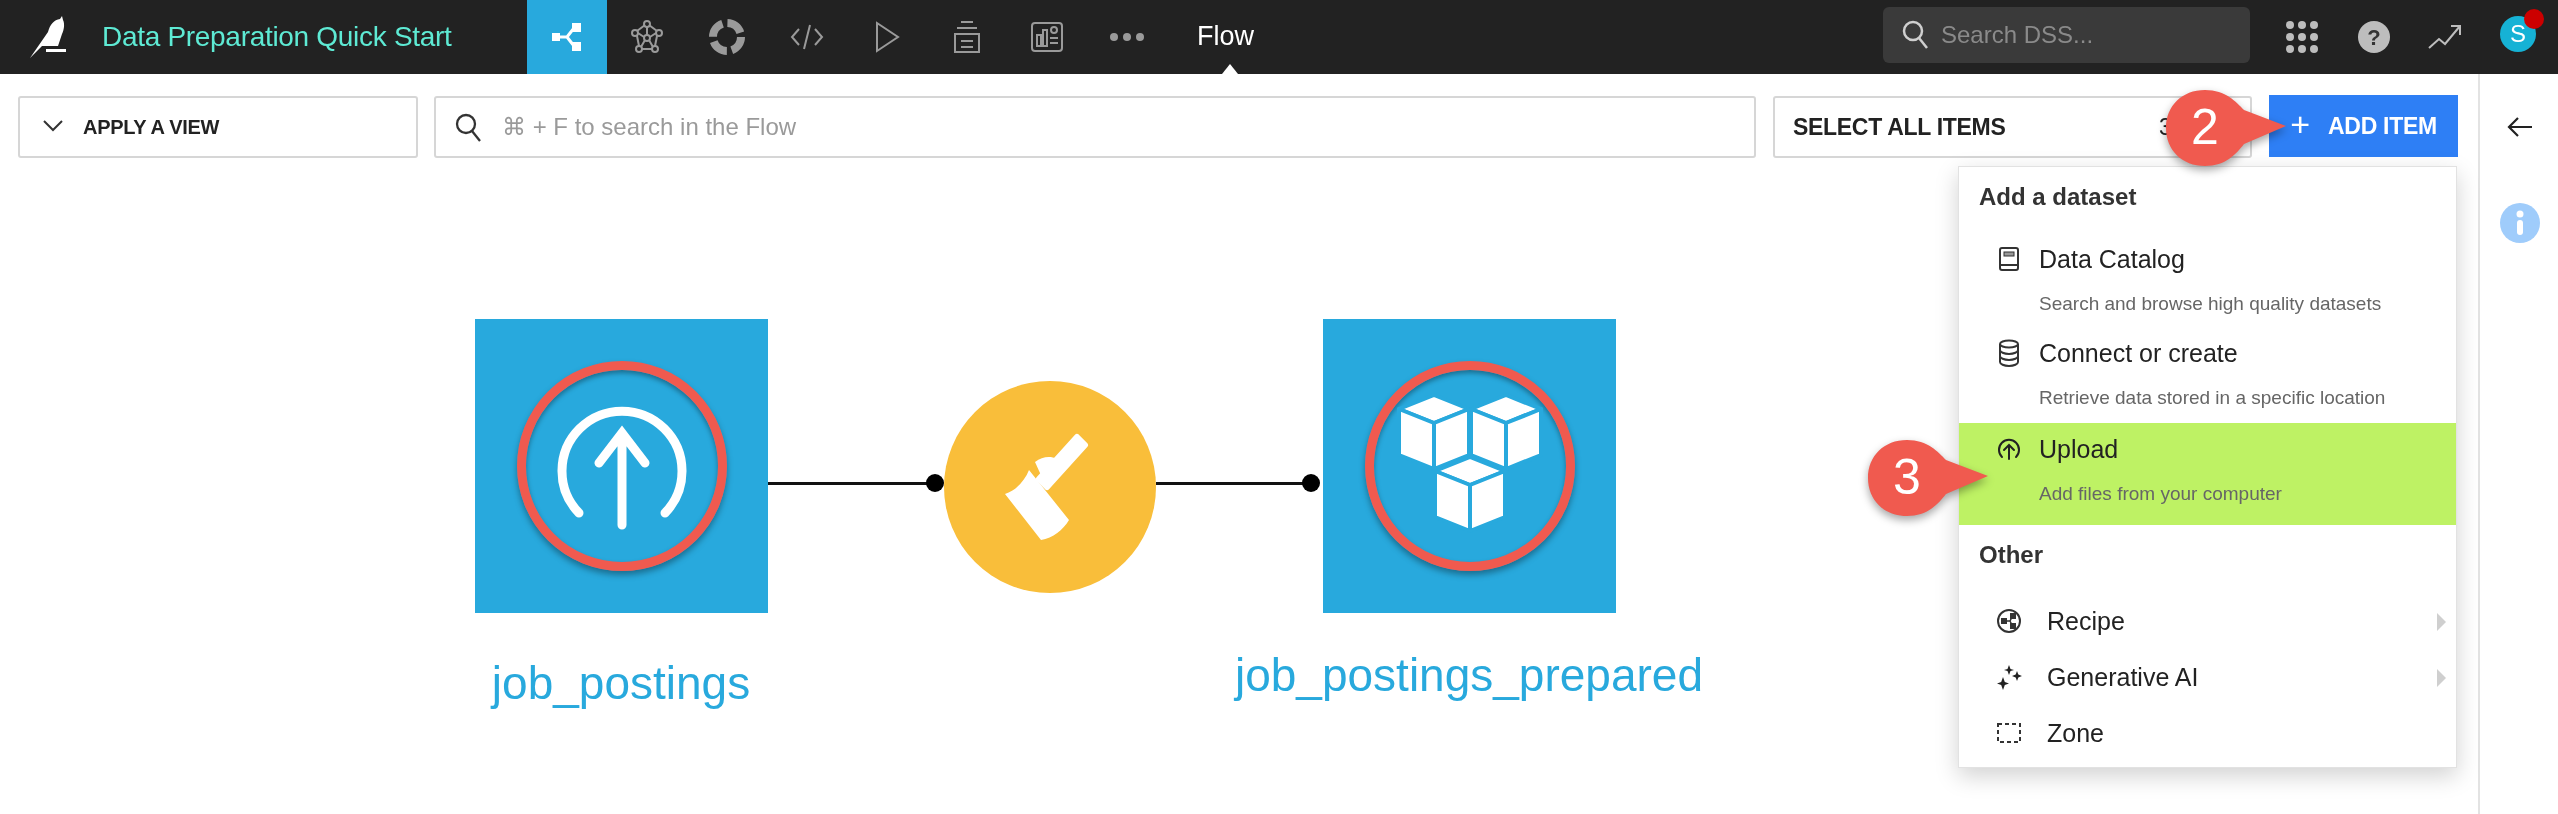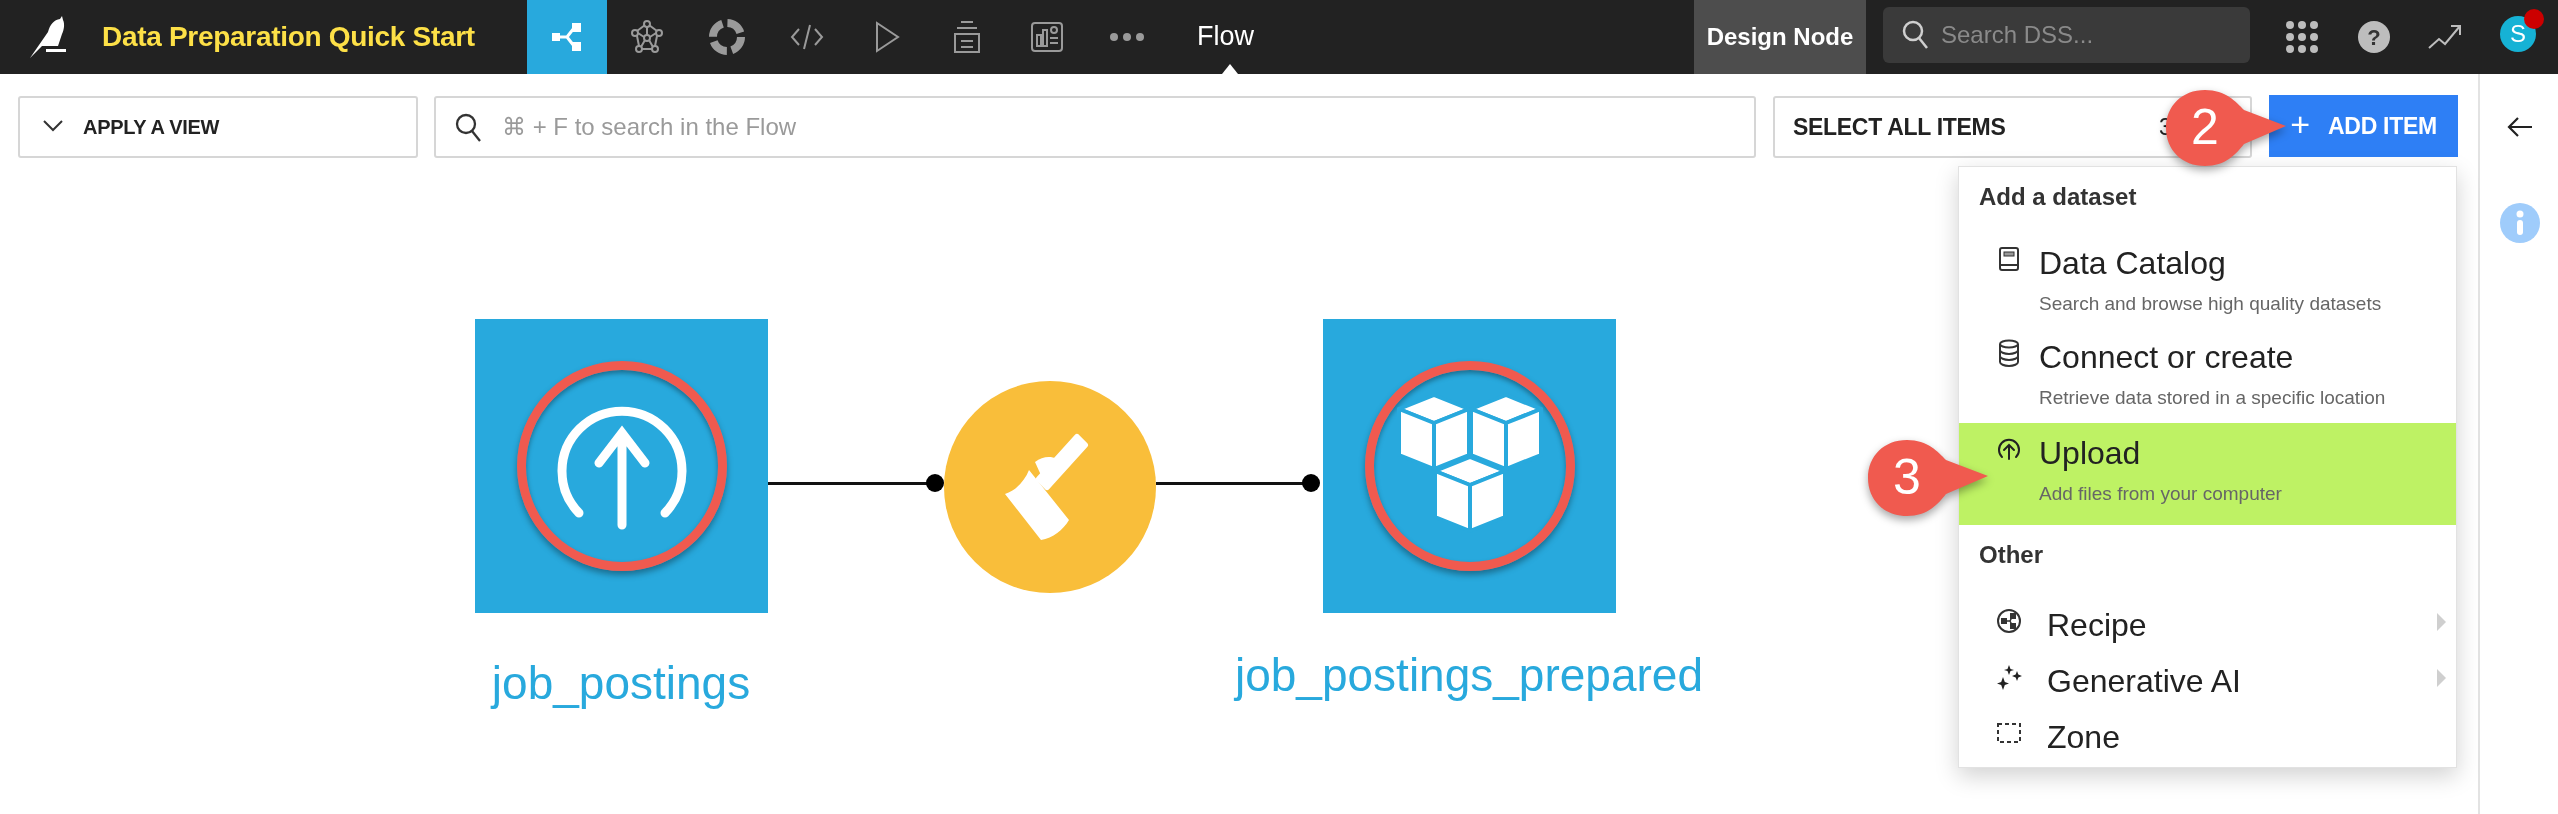--- a/index.html
+++ b/index.html
@@ -2,21 +2,21 @@
 <html><head>
 <meta charset="utf-8">
 <style>
   * { box-sizing: border-box; margin: 0; padding: 0; }
   html, body { width: 2558px; height: 814px; overflow: hidden; background: #ffffff; font-family: "Liberation Sans", "DejaVu Sans", sans-serif; }
   .abs { position: absolute; }
 
   
   .header { position: absolute; left: 0; top: 0; width: 2558px; height: 74px; background: #222222; }
   .logo { position: absolute; left: 28px; top: 14px; width: 44px; height: 46px; }
-  .proj-title { position: absolute; left: 102px; top: 0; height: 74px; line-height: 74px; color: #fde047; font-size: 28px; font-weight: bold; letter-spacing: -0.3px; }
+  .proj-title { position: absolute; left: 102px; top: 0; height: 74px; line-height: 74px; color: #5eead4; font-size: 28px; font-weight: normal; letter-spacing: -0.3px; }
   .nav-icon { position: absolute; top: 0; width: 80px; height: 74px; display: flex; align-items: center; justify-content: center; }
   .nav-icon.active { background: #28a9dd; }
   .nav-flow { position: absolute; left: 1197px; top: 0; height: 74px; line-height: 72px; color: #fff; font-size: 27px; font-weight: normal; }
   .nav-flow-caret { position: absolute; left: 1222px; top: 64px; width: 0; height: 0; border-left: 8px solid transparent; border-right: 8px solid transparent; border-bottom: 10px solid #ffffff; }
   .design-node { position: absolute; left: 1694px; top: 0; width: 172px; height: 74px; background: #4d4d4d; color: #fff; font-size: 24px; font-weight: bold; line-height: 74px; text-align: center; }
   .global-search { position: absolute; left: 1883px; top: 7px; width: 367px; height: 56px; background: #3a3a3a; border-radius: 6px; }
   .global-search .ph { position: absolute; left: 58px; top: 0; line-height: 56px; font-size: 24px; color: #8a8a8a; }
   .hdr-icon { position: absolute; top: 14px; width: 46px; height: 46px; display: flex; align-items: center; justify-content: center; }
   .avatar { position: absolute; left: 2500px; top: 16px; width: 36px; height: 36px; border-radius: 50%; background: #16b2d5; color: #fff; font-size: 24px; text-align: center; line-height: 36px; }
   .avatar-badge { position: absolute; left: 2524px; top: 9px; width: 20px; height: 20px; border-radius: 50%; background: #cc0000; }
@@ -45,21 +45,21 @@
   .ds-label { position: absolute; top: 645px; width: 600px; text-align: center; color: #28a9dd; font-size: 46px; line-height: 60px; }
   .edge { position: absolute; top: 482px; height: 3px; background: #111; }
   .dot { position: absolute; top: 474px; width: 18px; height: 18px; border-radius: 50%; background: #000; }
   .recipe { position: absolute; left: 944px; top: 381px; width: 212px; height: 212px; border-radius: 50%; background: #f9be3a; display: flex; align-items: center; justify-content: center; }
 
   
   .menu { position: absolute; left: 1958px; top: 166px; width: 499px; height: 602px; background: #fff; border: 1px solid #e2e2e2; box-shadow: 0 8px 22px rgba(0,0,0,0.18); }
   .menu .sec { position: absolute; left: 20px; font-size: 24px; font-weight: bold; color: #333; }
   .menu .item { position: absolute; left: 0; width: 497px; }
   .menu .item.hl { background: #bef264; }
-  .menu .ititle { position: absolute; left: 80px; font-size: 32px; color: #222; }
+  .menu .ititle { position: absolute; left: 80px; font-size: 25px; color: #222; }
   .menu .idesc { position: absolute; left: 80px; font-size: 19px; color: #666; }
   .menu .iicon { position: absolute; left: 36px; width: 28px; height: 28px; display: flex; align-items: center; justify-content: center; }
   .menu .chev { position: absolute; left: 478px; width: 0; height: 0; border-top: 9px solid transparent; border-bottom: 9px solid transparent; border-left: 9px solid #cfcfcf; }
 
   
   .callout { position: absolute; width: 78px; height: 78px; }
   .callout .num { position: absolute; left: 0; top: 0; width: 78px; height: 78px; line-height: 78px; text-align: center; color: #fff; font-size: 50px; font-family: "Liberation Sans", sans-serif; }
 </style>
 </head>
 <body>
@@ -122,21 +122,20 @@
   <div class="nav-icon" style="left:1087px;">
     <svg width="36" height="10" viewBox="0 0 36 10" fill="#9a9a9a">
       <circle cx="5" cy="5" r="4"></circle>
         <circle cx="18" cy="5" r="4"></circle>
         <circle cx="31" cy="5" r="4"></circle>
     </svg>
   </div>
   <div class="nav-flow">Flow</div>
   <div class="nav-flow-caret"></div>
 
-  <div class="design-node">Design Node</div>
 
   <div class="global-search">
     <svg class="abs" style="left:18px;top:12px;" width="30" height="32" viewBox="0 0 30 32" fill="none" stroke="#cfcfcf" stroke-width="2.5">
       <circle cx="12" cy="12" r="9"></circle>
         <path d="M18 19 L26 29"></path>
     </svg>
     <span class="ph">Search DSS...</span>
   </div>
 
   <div class="hdr-icon" style="left:2279px;">

